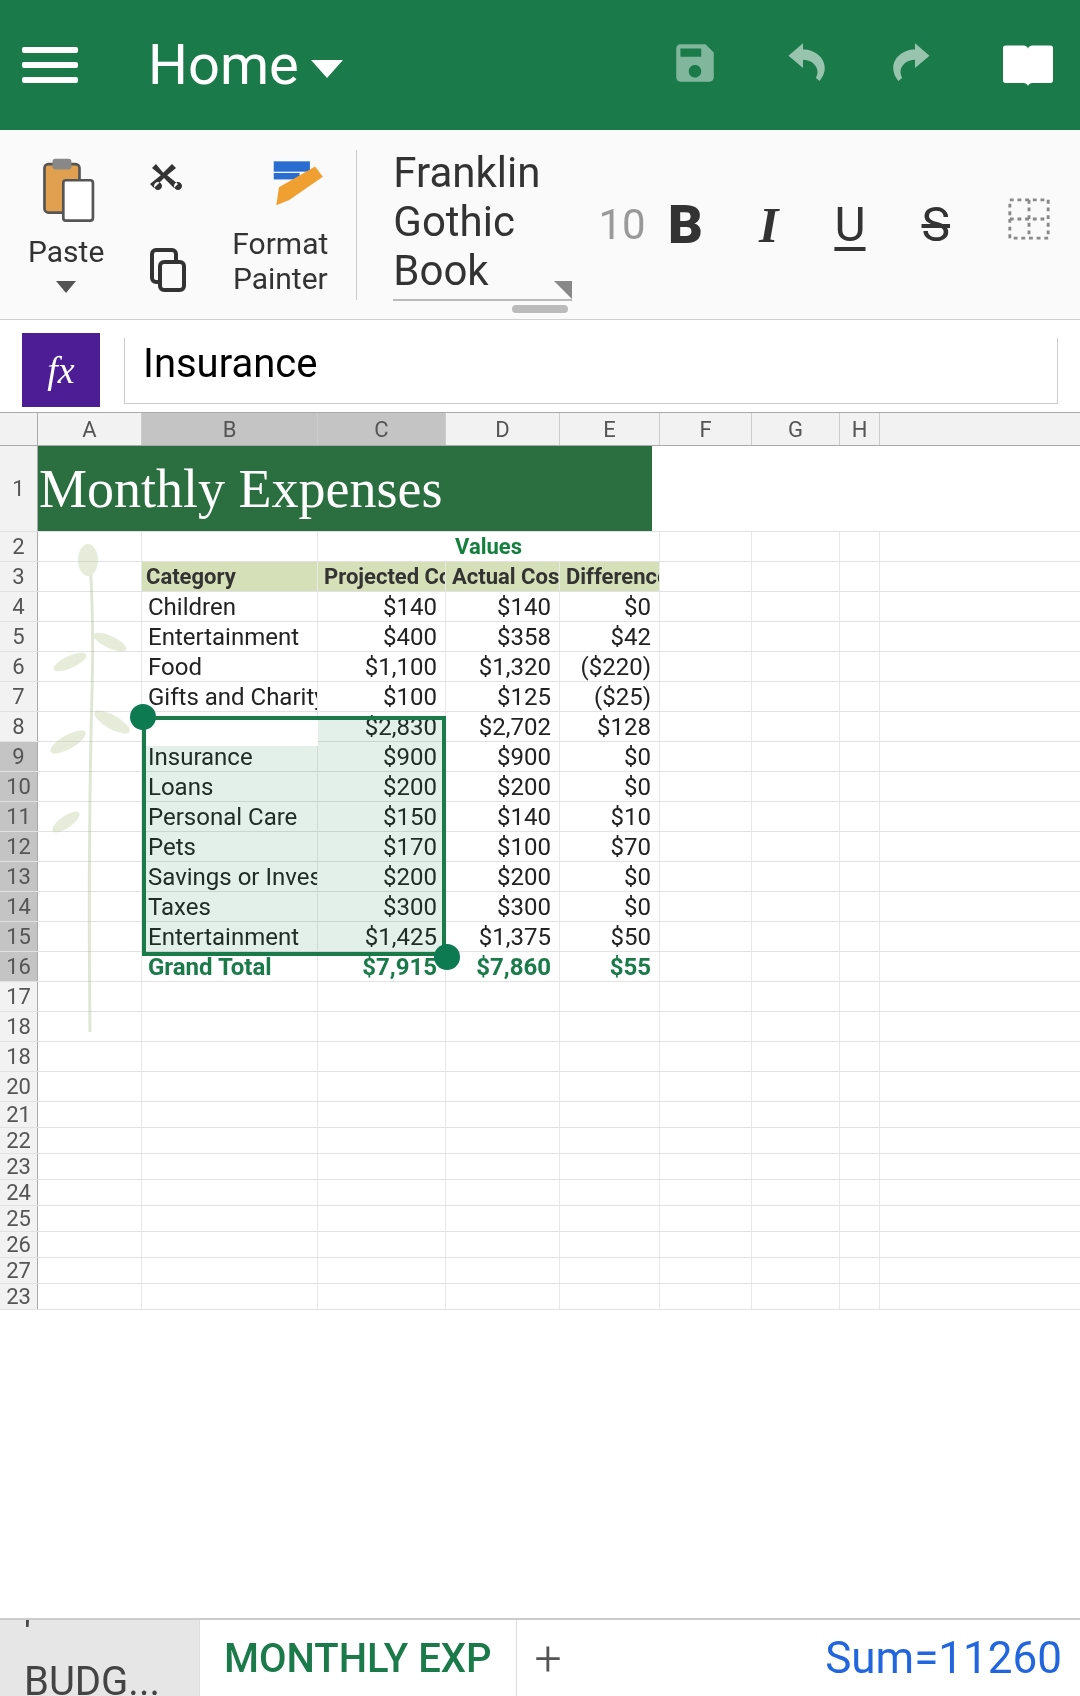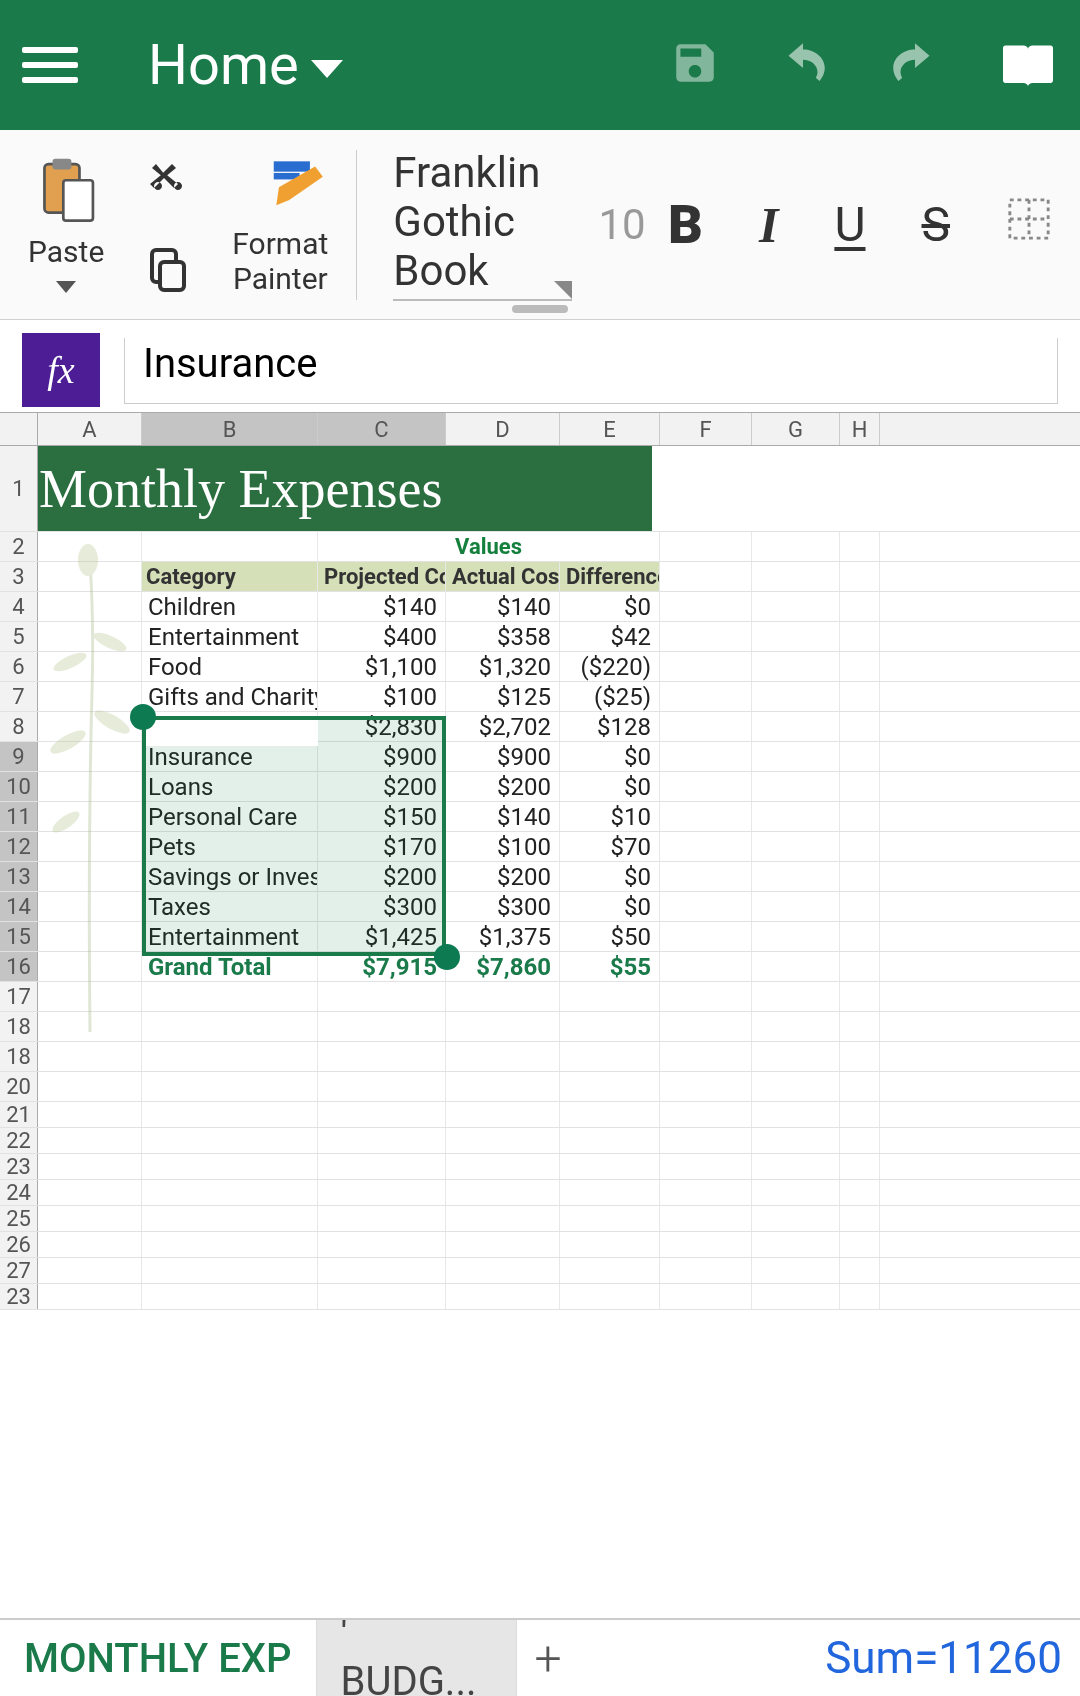--- a/index.html
+++ b/index.html
@@ -538,17 +538,17 @@
     <ellipse cx="26" cy="280" rx="16" ry="6" fill="#b8c898" transform="rotate(-35 26 280)"></ellipse>
   </svg>
 
   <div class="selection-box" style="left:142px; top:304px; width:304px; height:240px;"></div>
   <div class="active-cell" style="left:146px; top:308px; width:172px; height:26px;"></div>
   <div class="sel-handle" style="left:130px; top:292px;"></div>
   <div class="sel-handle" style="left:434px; top:532px;"></div>
 </div>
 
 <div class="bottom-bar">
+  <div class="tab tab-inactive">' BUDG...</div>
   <div class="tab tab-active">MONTHLY EXP</div>
-  <div class="tab tab-inactive">' BUDG...</div>
   <div class="add-tab">+</div>
   <div class="sum-display">Sum=11260</div>
 </div>
 
 </body></html>

